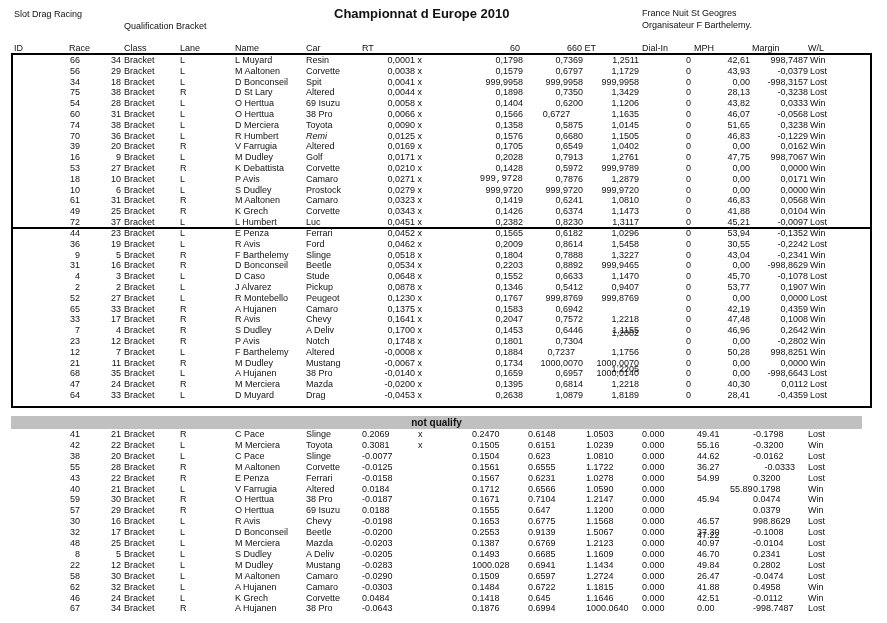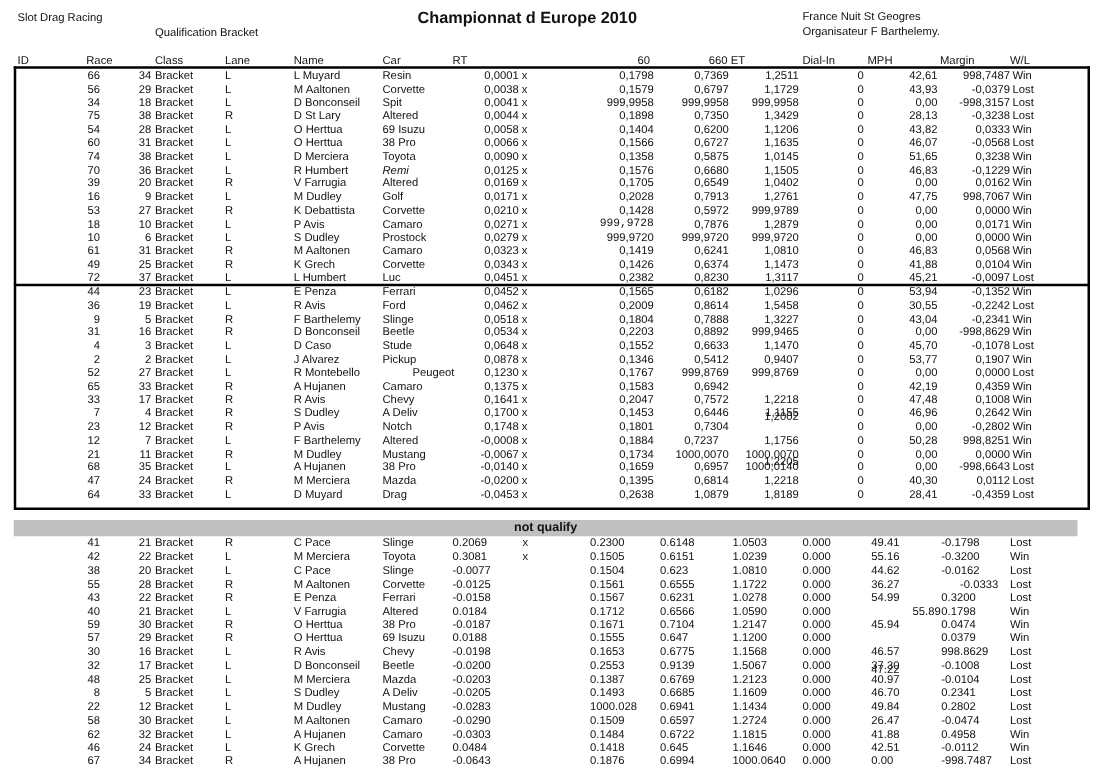--- a/index.html
+++ b/index.html
@@ -133,21 +133,21 @@
     </div>
     <div class="row" style="top: 109px;">
       <span class="c r" style="left: 50px; width: 30px;">60</span>
       <span class="c r" style="left: 95px; width: 26px;">31</span>
       <span class="c" style="left: 124px; width: 50px;">Bracket</span>
       <span class="c" style="left: 180px; width: 20px;">L</span>
       <span class="c" style="left: 235px; width: 70px;">O Herttua</span>
       <span class="c" style="left: 306px; width: 55px;">38 Pro</span>
       <span class="c r" style="left: 362px; width: 60px;">0,0066 x</span>
       <span class="c r" style="left: 470px; width: 53px;">0,1566</span>
-      <span class="c r" style="left: 530px; width: 53px;">0,6727</span>
+      <span class="c r" style="left: 530px; width: 53px; text-align: center;">0,6727</span>
       <span class="c r" style="left: 584px; width: 55px;">1,1635</span>
       <span class="c" style="left: 686px; width: 10px;">0</span>
       <span class="c r" style="left: 710px; width: 40px;">46,07</span>
       <span class="c r" style="left: 750px; width: 58px;">-0,0568</span>
       <span class="c" style="left: 810px; width: 30px;">Lost</span>
     </div>
     <div class="row" style="top: 119.8px;">
       <span class="c r" style="left: 50px; width: 30px;">74</span>
       <span class="c r" style="left: 95px; width: 26px;">38</span>
       <span class="c" style="left: 124px; width: 50px;">Bracket</span>
@@ -404,21 +404,21 @@
       <span class="c r" style="left: 710px; width: 40px;">53,77</span>
       <span class="c r" style="left: 750px; width: 58px;">0,1907</span>
       <span class="c" style="left: 810px; width: 30px;">Win</span>
     </div>
     <div class="row" style="top: 292.8px;">
       <span class="c r" style="left: 50px; width: 30px;">52</span>
       <span class="c r" style="left: 95px; width: 26px;">27</span>
       <span class="c" style="left: 124px; width: 50px;">Bracket</span>
       <span class="c" style="left: 180px; width: 20px;">L</span>
       <span class="c" style="left: 235px; width: 70px;">R Montebello</span>
-      <span class="c" style="left: 306px; width: 55px; margin-left: 24px;">Peugeot</span>
+      <span class="c" style="left: 306px; width: 55px;">Peugeot</span>
       <span class="c r" style="left: 362px; width: 60px;">0,1230 x</span>
       <span class="c r" style="left: 470px; width: 53px;">0,1767</span>
       <span class="c r" style="left: 530px; width: 53px;">999,8769</span>
       <span class="c r" style="left: 584px; width: 55px;">999,8769</span>
       <span class="c" style="left: 686px; width: 10px;">0</span>
       <span class="c r" style="left: 710px; width: 40px;">0,00</span>
       <span class="c r" style="left: 750px; width: 58px;">0,0000</span>
       <span class="c" style="left: 810px; width: 30px;">Lost</span>
     </div>
     <div class="row" style="top: 303.6px;">
@@ -573,21 +573,21 @@
 <div id="rows3">
     <div class="row" style="top: 429px;">
       <span class="c r" style="left: 50px; width: 30px;">41</span>
       <span class="c r" style="left: 95px; width: 26px;">21</span>
       <span class="c" style="left: 124px; width: 50px;">Bracket</span>
       <span class="c" style="left: 180px; width: 20px;">R</span>
       <span class="c" style="left: 235px; width: 70px;">C Pace</span>
       <span class="c" style="left: 306px; width: 55px;">Slinge</span>
       <span class="c" style="left: 362px; width: 50px;">0.2069</span>
       <span class="c" style="left: 418px; width: 10px;">x</span>
-      <span class="c" style="left: 472px; width: 50px;">0.2300</span>
+      <span class="c" style="left: 472px; width: 50px;">0.2470</span>
       <span class="c" style="left: 528px; width: 50px;">0.6148</span>
       <span class="c" style="left: 586px; width: 55px;">1.0503</span>
       <span class="c" style="left: 642px; width: 40px;">0.000</span>
       <span class="c" style="left: 697px; width: 40px;">49.41</span>
       <span class="c" style="left: 753px; width: 55px;">-0.1798</span>
       <span class="c" style="left: 808px; width: 30px;">Lost</span>
     </div>
     <div class="row" style="top: 439.9px;">
       <span class="c r" style="left: 50px; width: 30px;">42</span>
       <span class="c r" style="left: 95px; width: 26px;">22</span>
@@ -629,21 +629,21 @@
       <span class="c" style="left: 180px; width: 20px;">R</span>
       <span class="c" style="left: 235px; width: 70px;">M Aaltonen</span>
       <span class="c" style="left: 306px; width: 55px;">Corvette</span>
       <span class="c" style="left: 362px; width: 50px;">-0.0125</span>
       <span class="c" style="left: 418px; width: 10px;"></span>
       <span class="c" style="left: 472px; width: 50px;">0.1561</span>
       <span class="c" style="left: 528px; width: 50px;">0.6555</span>
       <span class="c" style="left: 586px; width: 55px;">1.1722</span>
       <span class="c" style="left: 642px; width: 40px;">0.000</span>
       <span class="c" style="left: 697px; width: 40px;">36.27</span>
-      <span class="c" style="left: 768px; width: 55px;">-0.0333</span>
+      <span class="c" style="left: 740px; width: 55px; text-align: right;">-0.0333</span>
       <span class="c" style="left: 808px; width: 30px;">Lost</span>
     </div>
     <div class="row" style="top: 472.6px;">
       <span class="c r" style="left: 50px; width: 30px;">43</span>
       <span class="c r" style="left: 95px; width: 26px;">22</span>
       <span class="c" style="left: 124px; width: 50px;">Bracket</span>
       <span class="c" style="left: 180px; width: 20px;">R</span>
       <span class="c" style="left: 235px; width: 70px;">E Penza</span>
       <span class="c" style="left: 306px; width: 55px;">Ferrari</span>
       <span class="c" style="left: 362px; width: 50px;">-0.0158</span>

